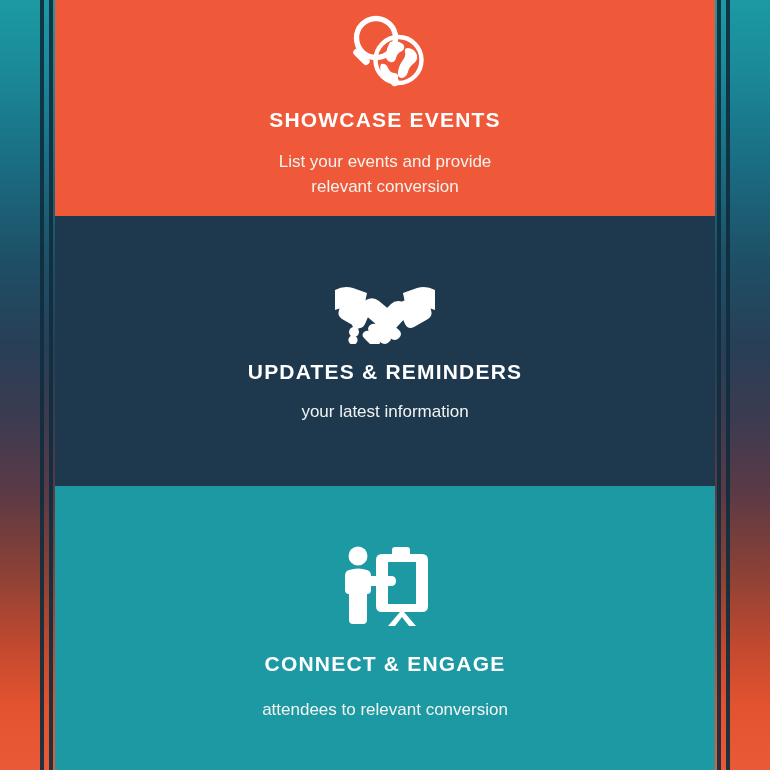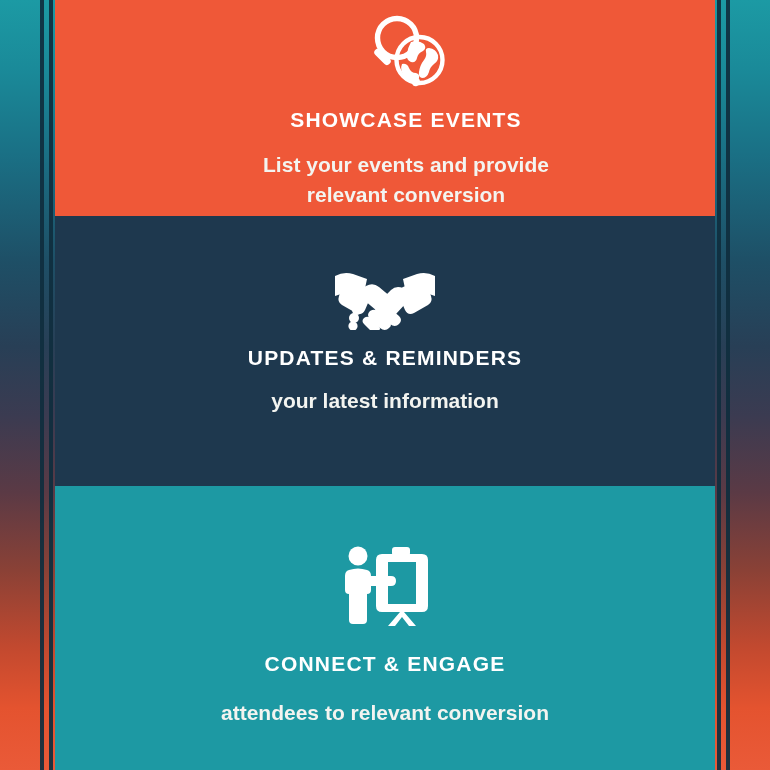--- a/index.html
+++ b/index.html
@@ -87,40 +87,40 @@
     font-weight: bold;
     font-size: 21px;
     letter-spacing: 1.2px;
     color: #ffffff;
     margin: 0;
     padding: 0;
     white-space: nowrap;
   }
 
   .desc {
-    font-size: 21px;
-    font-weight: 700;
+    font-size: 17px;
+    font-weight: 400;
     line-height: 1.45;
     color: #f3f4f0;
     margin: 16px;
     padding: 0;
   }
   .desc .ln { display: block; }
 
   
   #sec1 { top: 0; height: 216px; background: #EF5838; }
   #sec1 .arrow { top: 216px; border-top: 46px solid #EF5838; }
-  #sec1 .content { top: 12px; padding-left: 21px; }
+  #sec1 .content { top: 12px; }
   #sec1 .title { margin-top: 14px; }
   #sec1 .desc  { margin-top: 18px; }
 
   
   #sec2 { top: 216px; height: 270px; background: #1E384E; }
   #sec2 .arrow { top: 486px; border-top: 46px solid #1E384E; }
-  #sec2 .content { top: 48px; }
+  #sec2 .content { top: 62px; }
   #sec2 .title { margin-top: 16px; }
   #sec2 .desc  { margin-top: 16px; }
 
   
   #sec3 { top: 486px; height: 332px; background: #1D99A3; }
   #sec3 .content { top: 60px; }
   #sec3 .title { margin-top: 24px; }
   #sec3 .desc  { margin-top: 22px; }
 
   svg { display: inline-block; }

